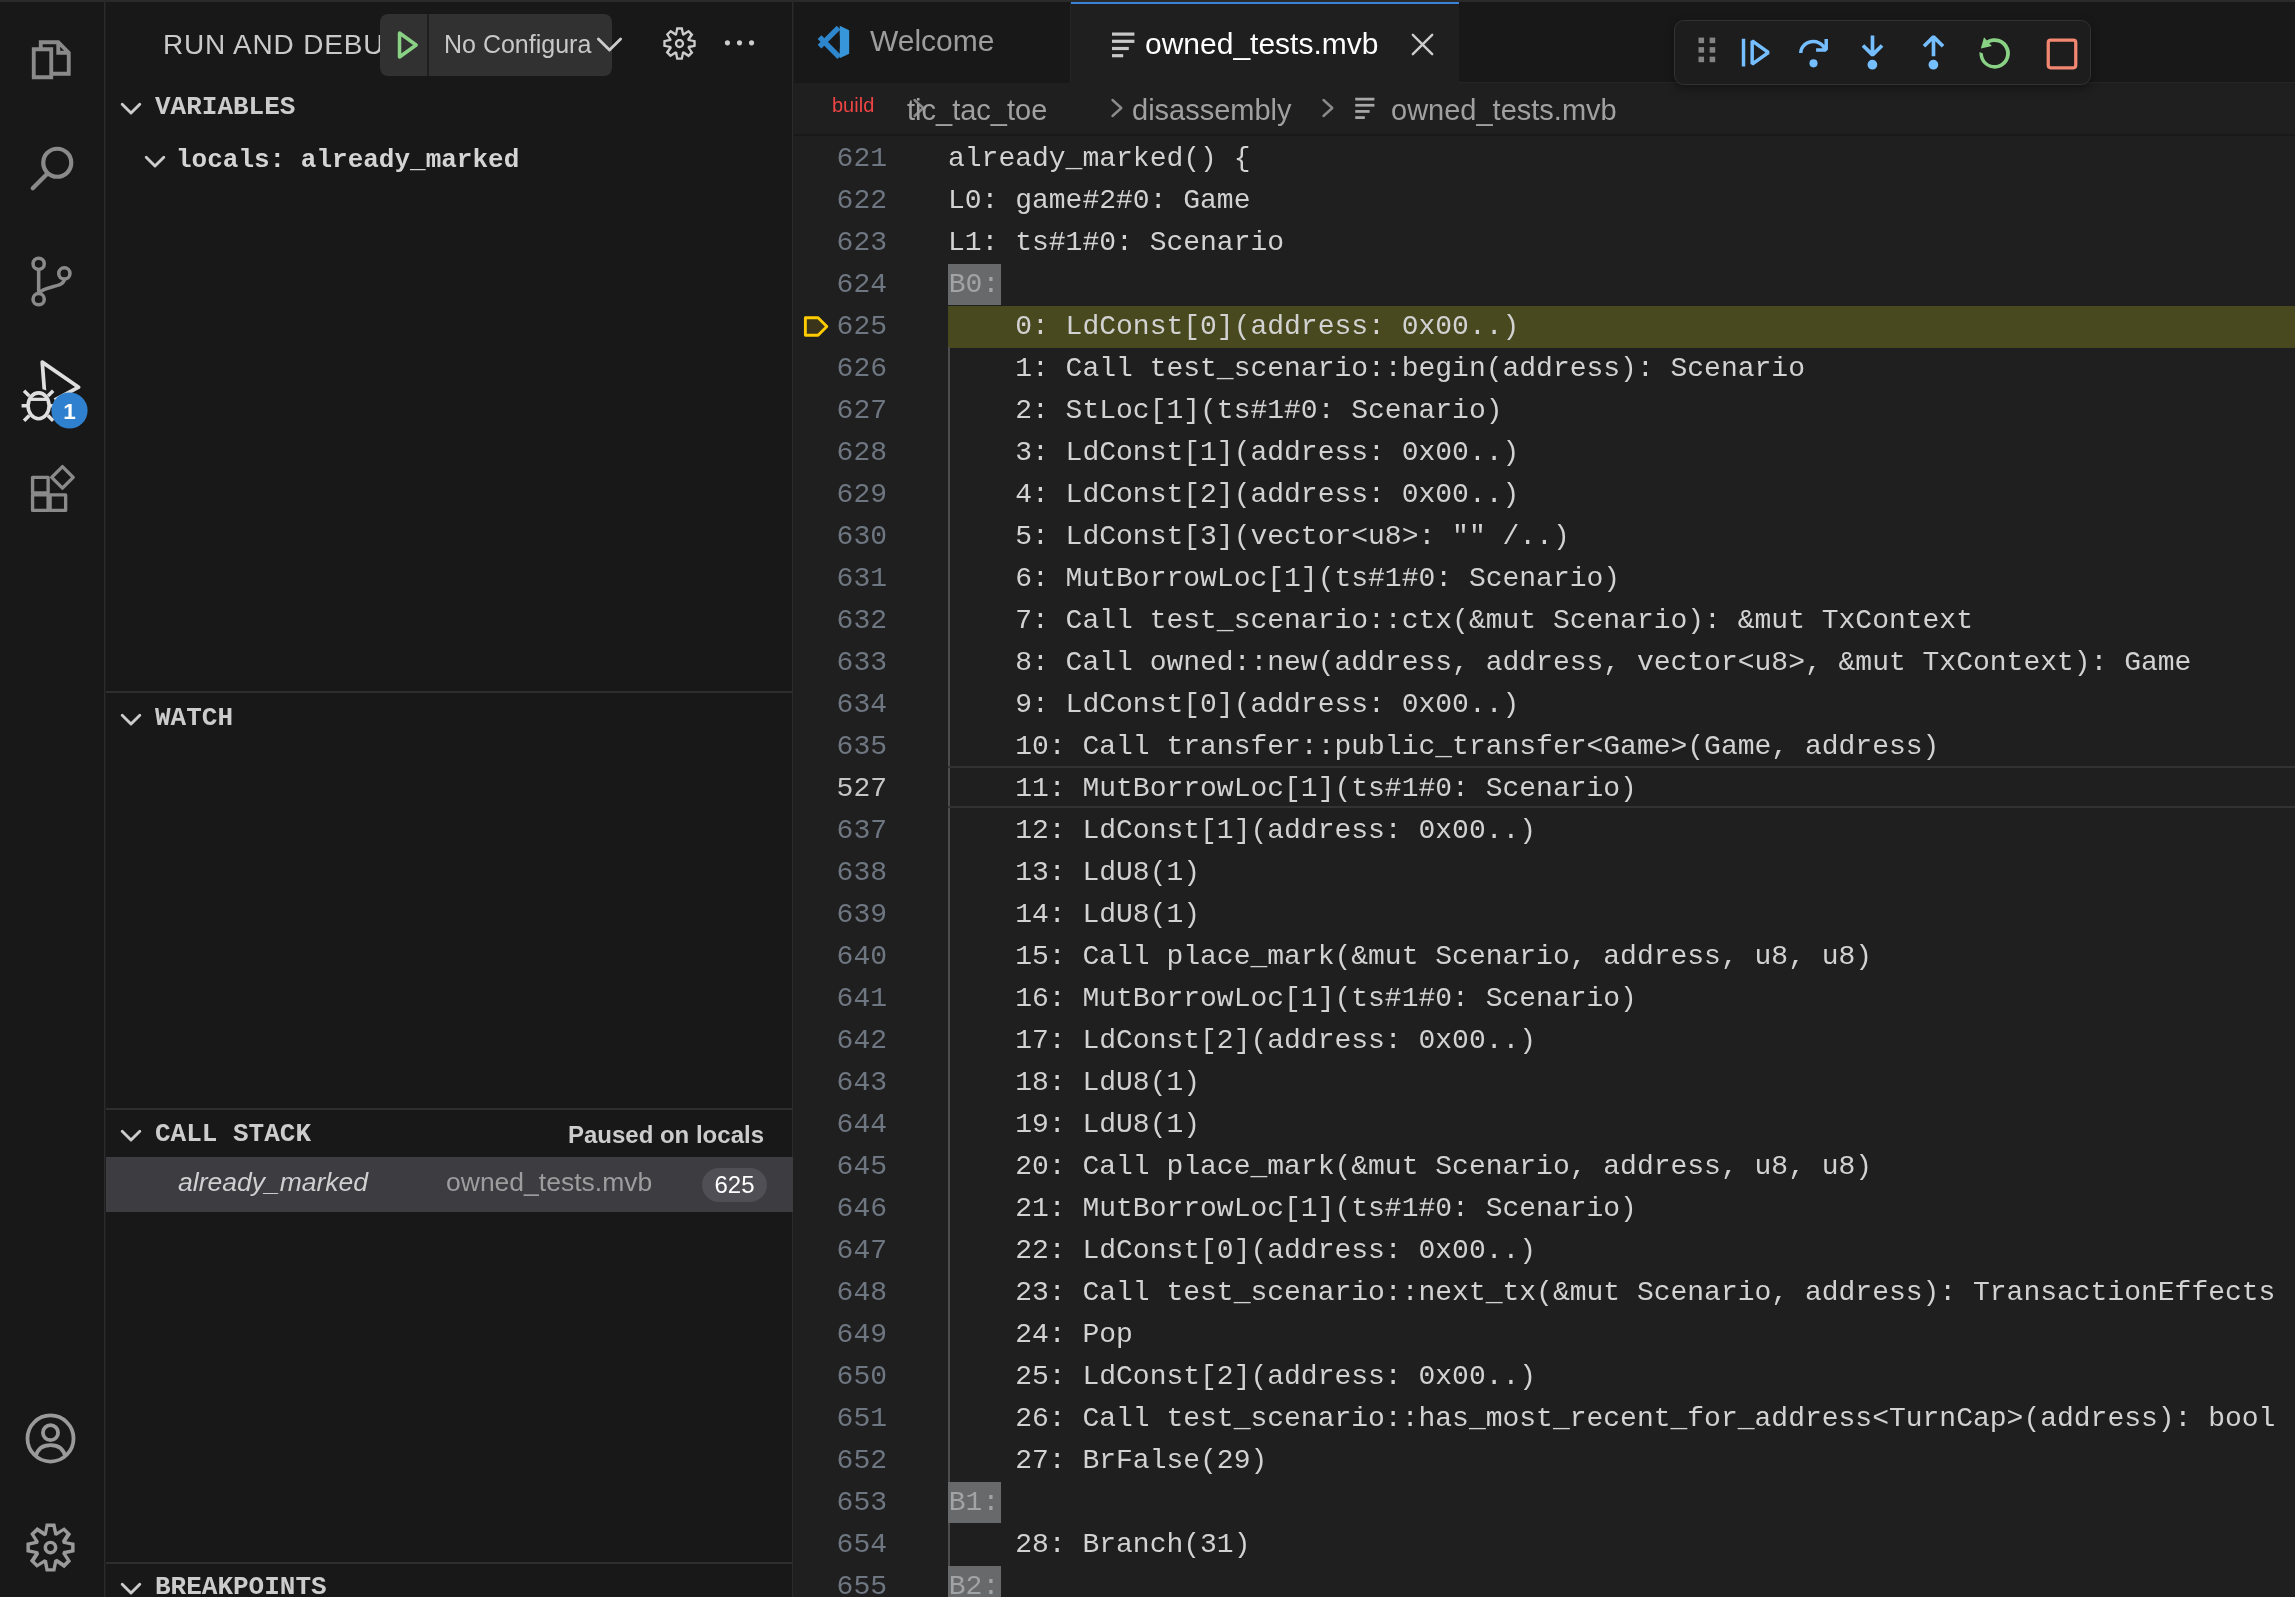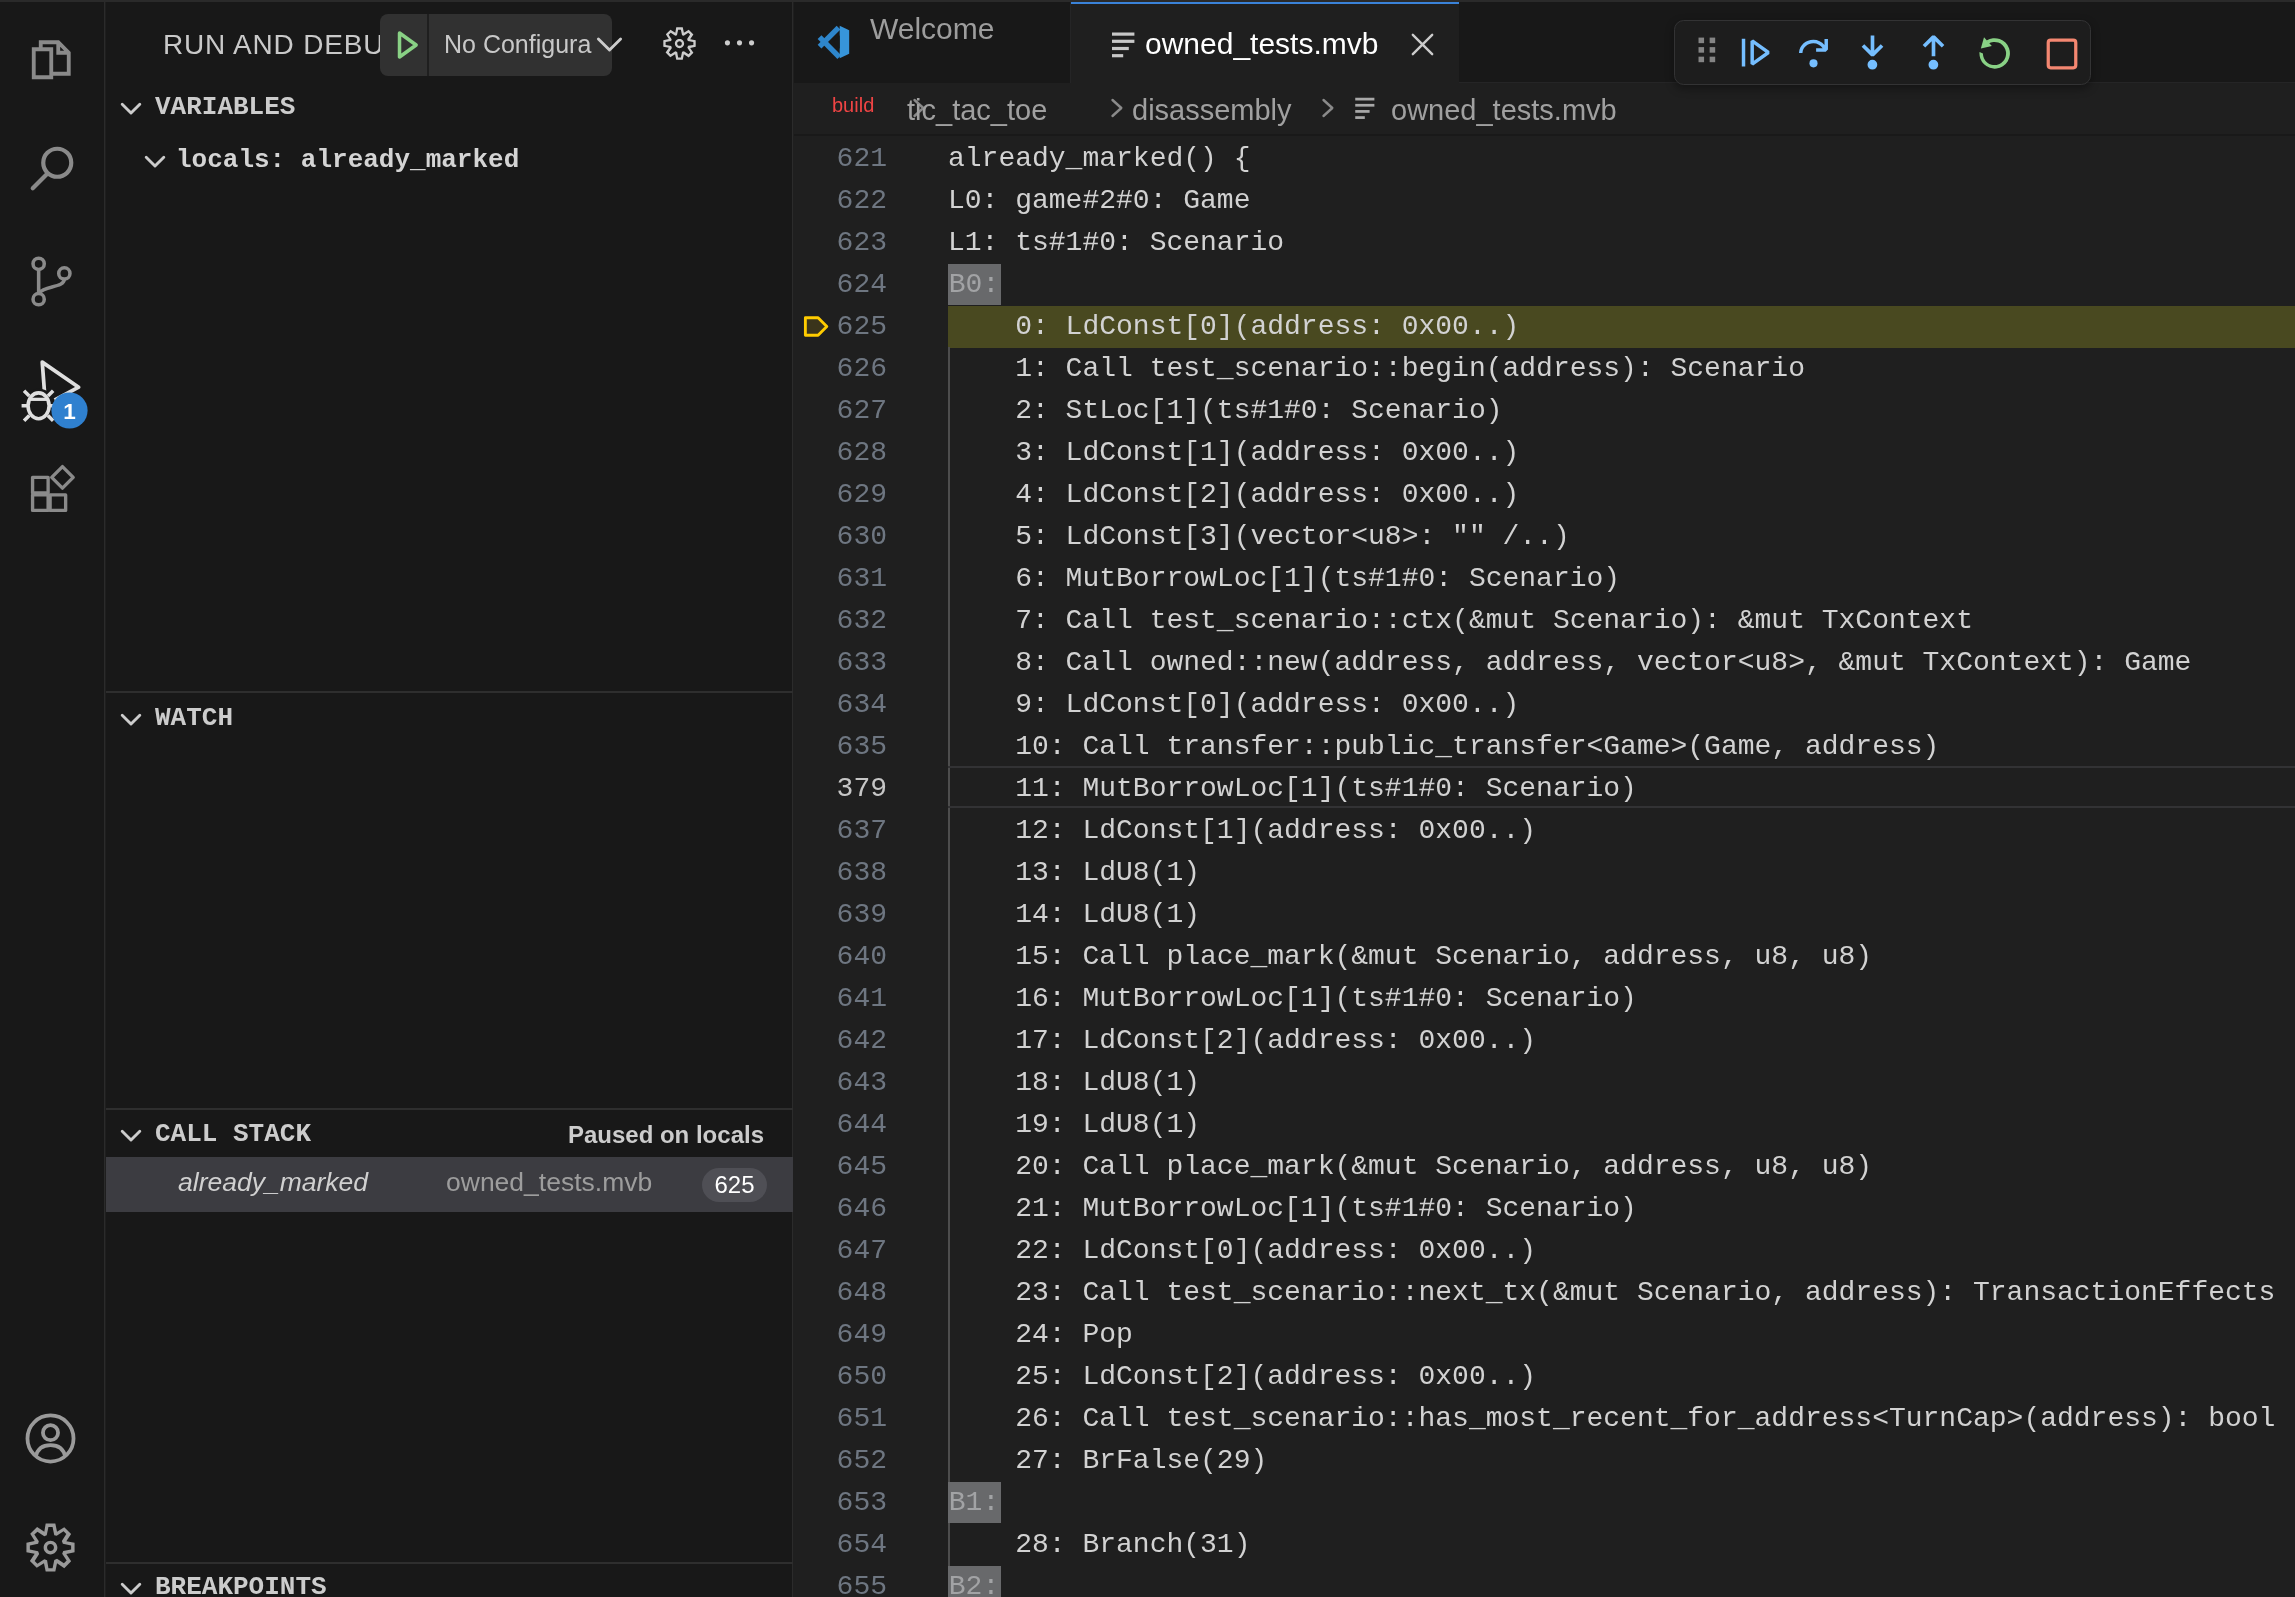--- a/index.html
+++ b/index.html
@@ -103,21 +103,21 @@
 
 <div class="abs" id="tabbar"></div>
 <div class="abs" id="tab-welcome"></div>
 <div class="abs" id="tab-active"></div>
 <svg class="abs" style="left:816px;top:23px" width="39" height="38" viewBox="0 0 100 100">
   <line x1="58" y1="12" x2="8" y2="62" stroke="#2e86cc" stroke-width="14"></line>
   <line x1="8" y1="37" x2="60" y2="90" stroke="#2e86cc" stroke-width="14"></line>
   <path d="M61 7 L86 19 V81 L61 93 Z" fill="#3795da"></path>
   <path d="M61 32 L61 68 L44 50 Z" fill="#181818"></path>
 </svg>
-<div class="abs" style="left:870px;top:12px;color:#9d9d9d;font-size:30px">Welcome</div>
+<div class="abs" style="left:870px;top:24px;color:#9d9d9d;font-size:30px">Welcome</div>
 <svg class="abs" style="left:1112px;top:29px" width="24" height="31" viewBox="0 0 30 38">
   <g fill="#c8c8c8">
       <rect x="0" y="4" width="28" height="4"></rect>
       <rect x="0" y="13" width="28" height="4"></rect>
       <rect x="0" y="22" width="21" height="4"></rect>
       <rect x="0" y="31" width="14" height="4"></rect>
     </g>
 </svg>
 <div class="abs" style="left:1145px;top:27px;color:#ffffff;font-size:30px">owned_tests.mvb</div>
 <svg class="abs" style="left:1408px;top:30px" width="29" height="29" viewBox="0 0 36 36">
@@ -160,21 +160,21 @@
 626
 627
 628
 629
 630
 631
 632
 633
 634
 635
-<span style="color:#c6c6c6">379</span>
+<span style="color:#c6c6c6">527</span>
 637
 638
 639
 640
 641
 642
 643
 644
 645
 646

